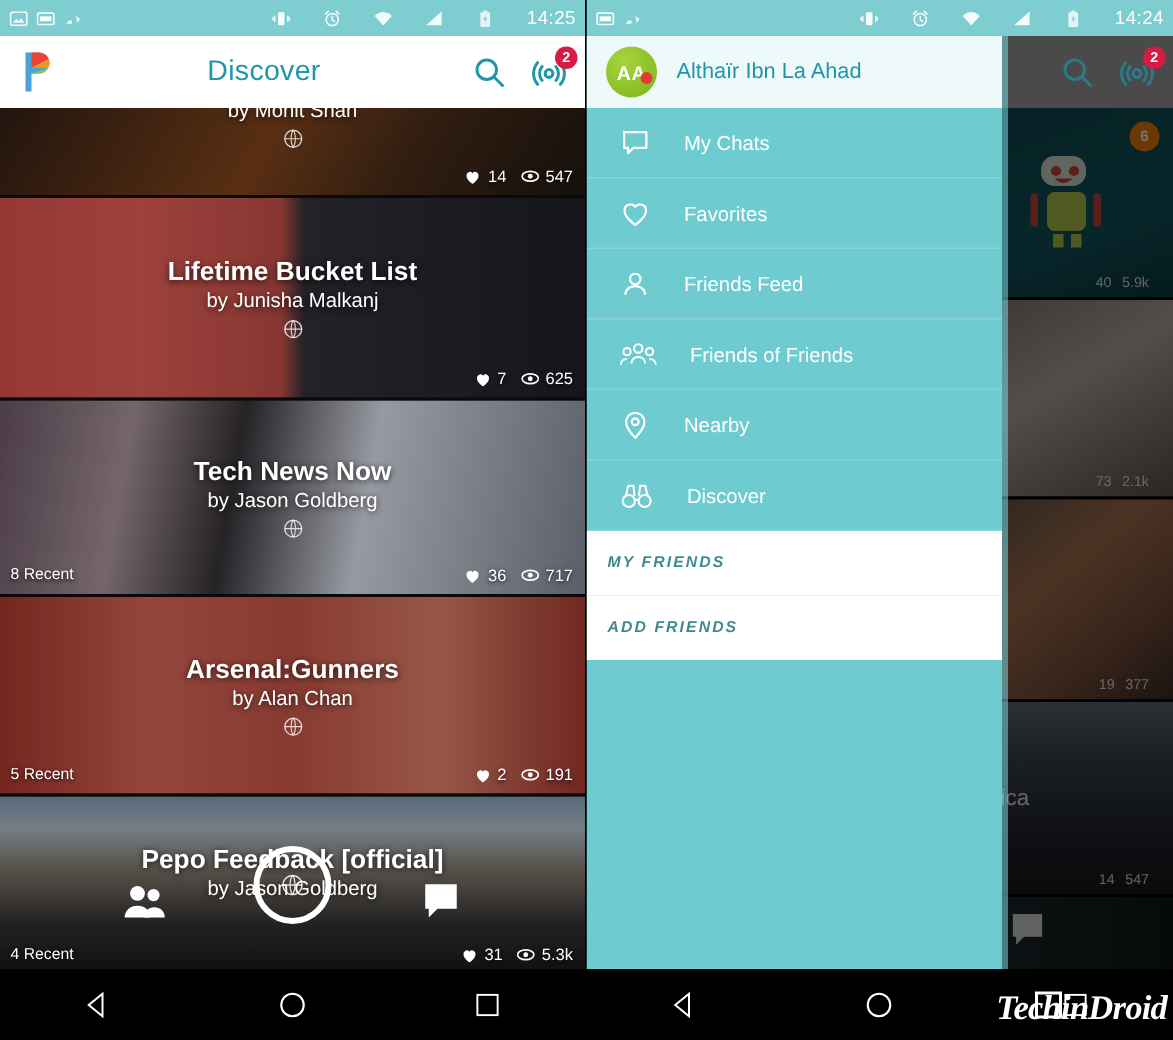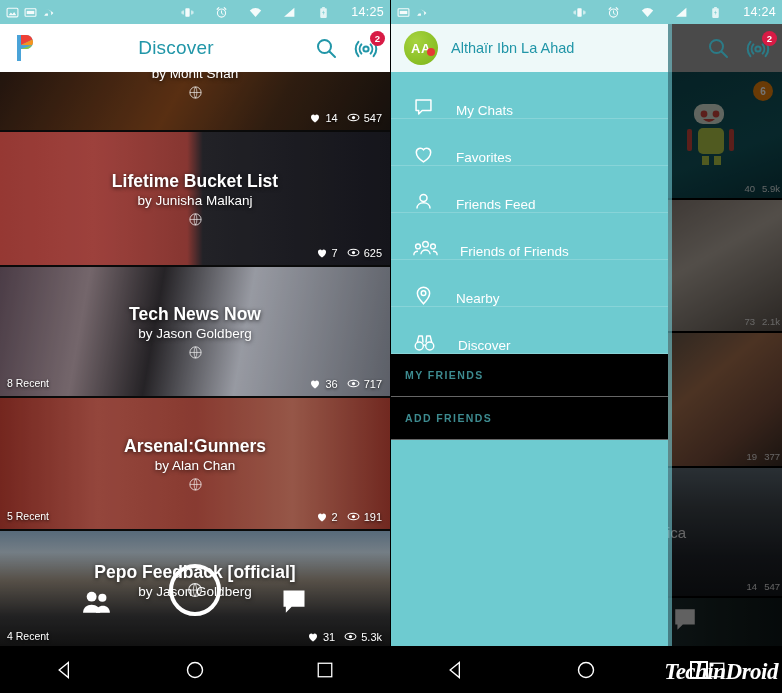--- a/index.html
+++ b/index.html
@@ -108,42 +108,42 @@
     color:#fff; font-size:13px; font-weight:bold;
     display:flex; align-items:center; justify-content:center; position:relative;
     letter-spacing:.5px;
   }
   .avatar-dot {
     position:absolute; right:3px; bottom:9px; width:8px; height:8px;
     border-radius:50%; background:#e53935;
   }
   .drawer-user { color:#2196a8; font-size:14.5px; }
   .d-item {
-    height:47px; display:flex; align-items:flex-end; gap:22px; padding:0 22px;
+    height:47px; display:flex; align-items:center; gap:22px; padding:0 22px;
     border-bottom:1px solid rgba(255,255,255,.18); cursor:pointer;
   }
   .d-label { color:#fff; font-size:13.5px; }
   .d-section {
     height:43px; display:flex; align-items:center; padding:0 14px;
-    background:#000000; border-bottom:1px solid rgba(255,255,255,.4);
+    background:#ffffff; border-bottom:1px solid rgba(255,255,255,.4);font-style:italic;
   }
   .d-section-label {
     color:#3d8b90; font-size:10.5px; font-weight:bold; letter-spacing:1.4px;
   }
   .d-filler { flex:1; background:#6ecbd0; }
   .drawer-edge {
     position:absolute; left:277px; top:24px; bottom:47px; width:4px;
     background:rgba(120,215,225,.55); z-index:26;
   }
 
   
   .peek { position:absolute; top:72px; left:277px; right:0; bottom:47px; overflow:hidden; }
   .peek-card { position:relative; width:100%; overflow:hidden; border-bottom:2px solid #000; }
   .peek-stats {
-    position:absolute; right:2px; bottom:4px; display:flex; gap:7px;
+    position:absolute; right:16px; bottom:4px; display:flex; gap:7px;
     color:#fff; font-size:9.5px; opacity:.82;align-items:flex-end;
   }
   .peek-badge {
     position:absolute; right:9px; top:9px; width:20px; height:20px;
     border-radius:50%; background:#e8820c; color:#fff; font-size:10px;
     font-weight:bold; display:flex; align-items:center; justify-content:center;
   }
   .peek-text {
     position:absolute; left:-6px; top:50%; transform:translateY(-50%);
     color:#fff; font-size:15px; opacity:.85;

